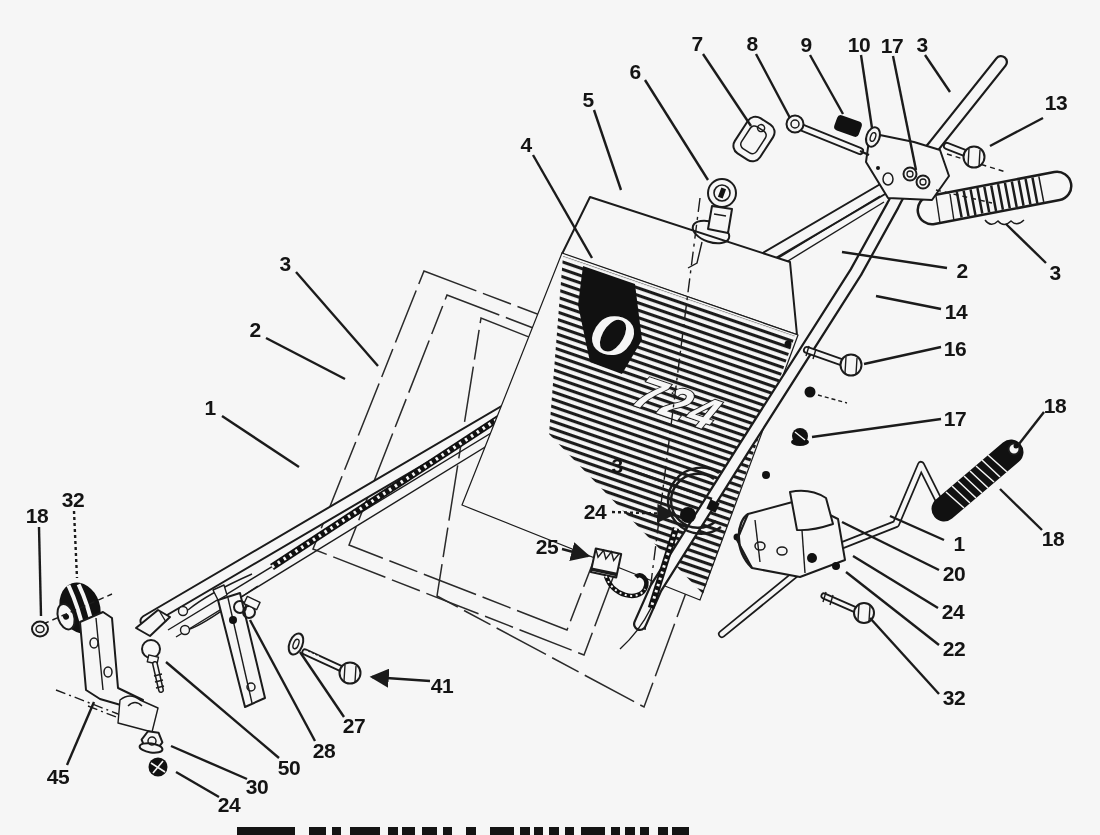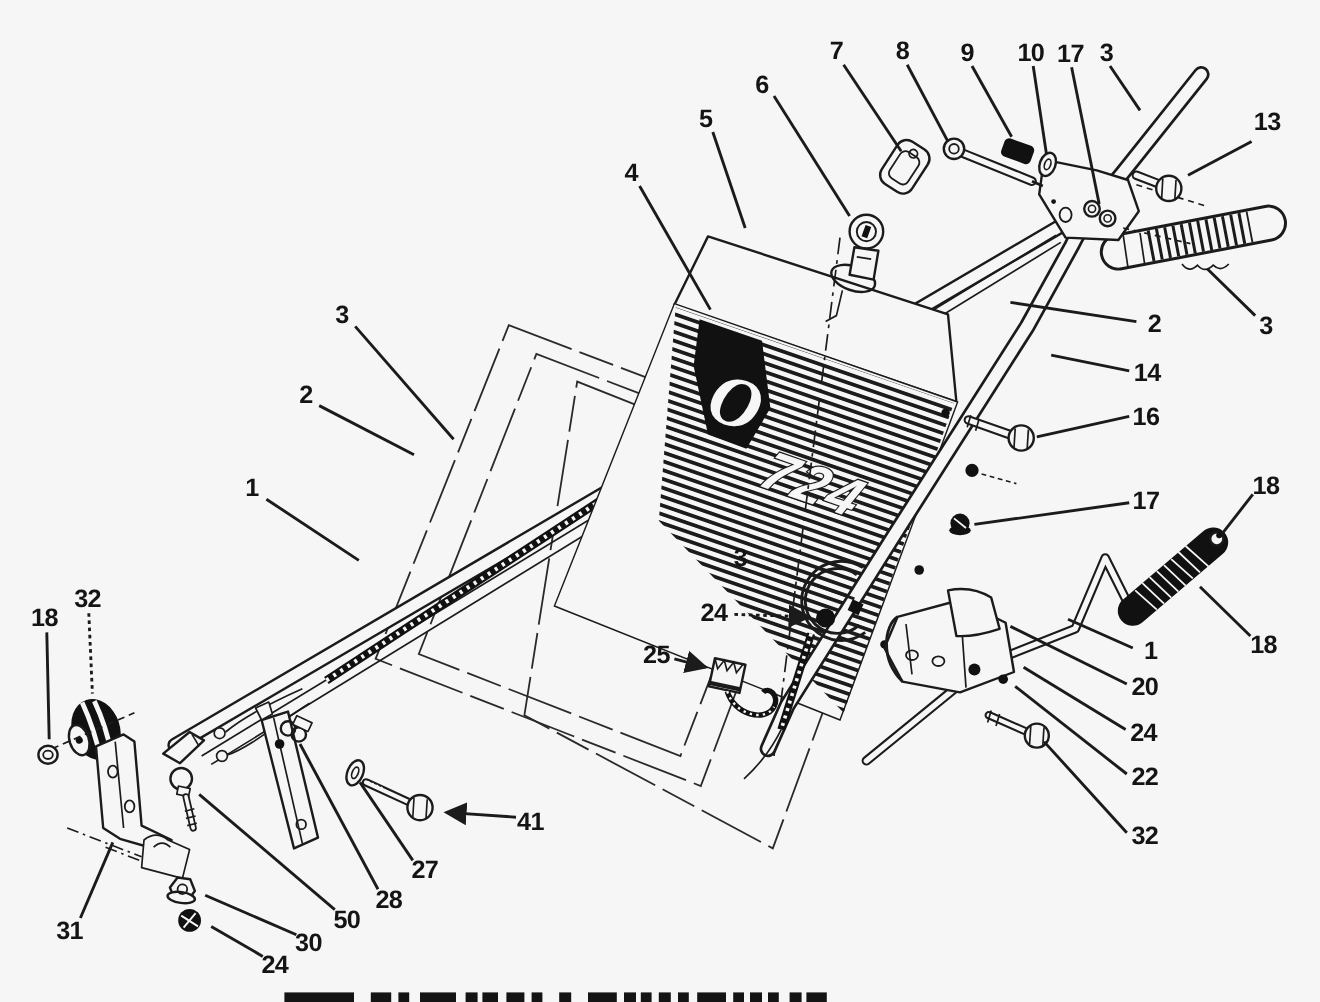--- a/index.html
+++ b/index.html
@@ -378,17 +378,17 @@
 <div class="callout" style="left:954px;top:697px">32</div>
 <div class="callout" style="left:617px;top:465px">3</div>
 <div class="callout" style="left:595px;top:511px">24</div>
 <div class="callout" style="left:547px;top:546px">25</div>
 <div class="callout" style="left:442px;top:685px">41</div>
 <div class="callout" style="left:354px;top:725px">27</div>
 <div class="callout" style="left:324px;top:750px">28</div>
 <div class="callout" style="left:289px;top:767px">50</div>
 <div class="callout" style="left:257px;top:786px">30</div>
 <div class="callout" style="left:229px;top:804px">24</div>
-<div class="callout" style="left:58px;top:776px">31</div>
+<div class="callout" style="left:58px;top:776px">45</div>
 <div class="callout" style="left:73px;top:499px">32</div>
 <div class="callout" style="left:37px;top:515px">18</div>
 
 </div>
 
 </body></html>

